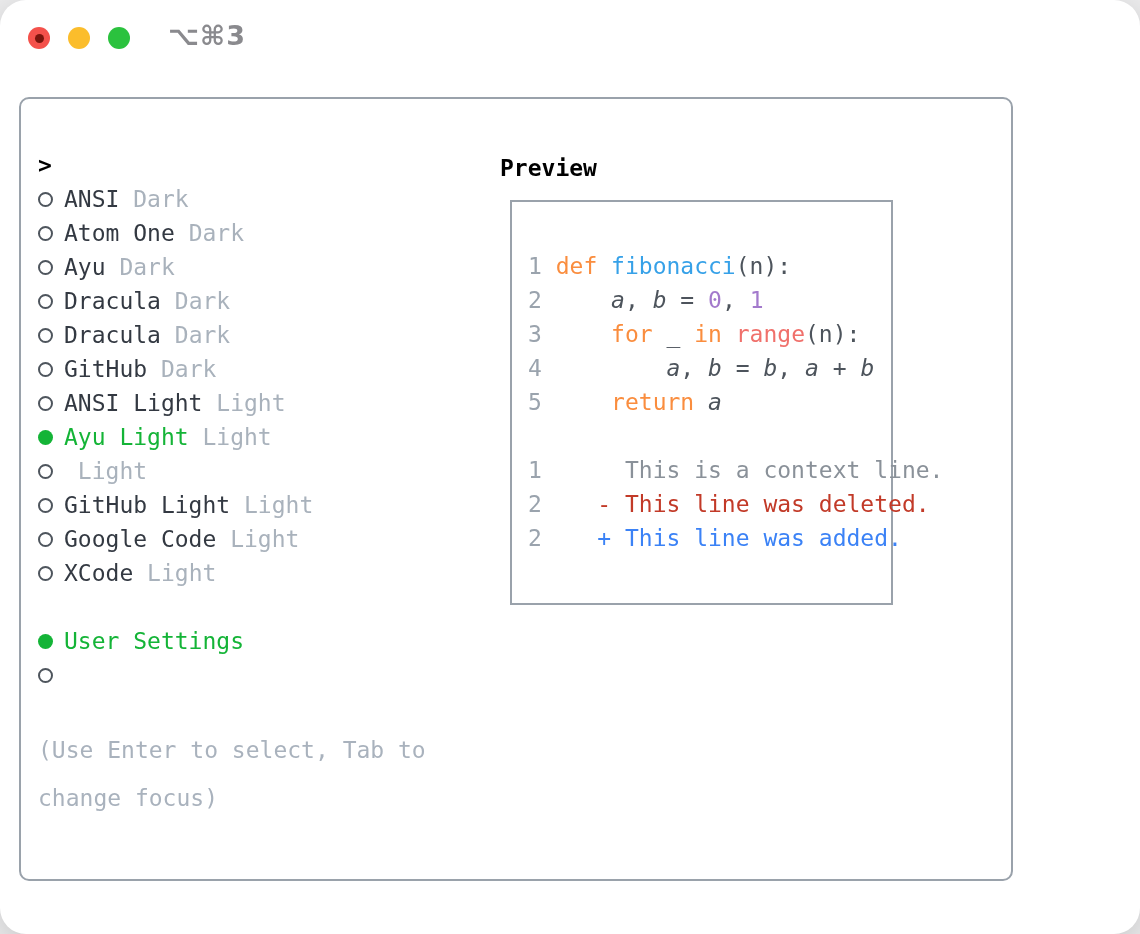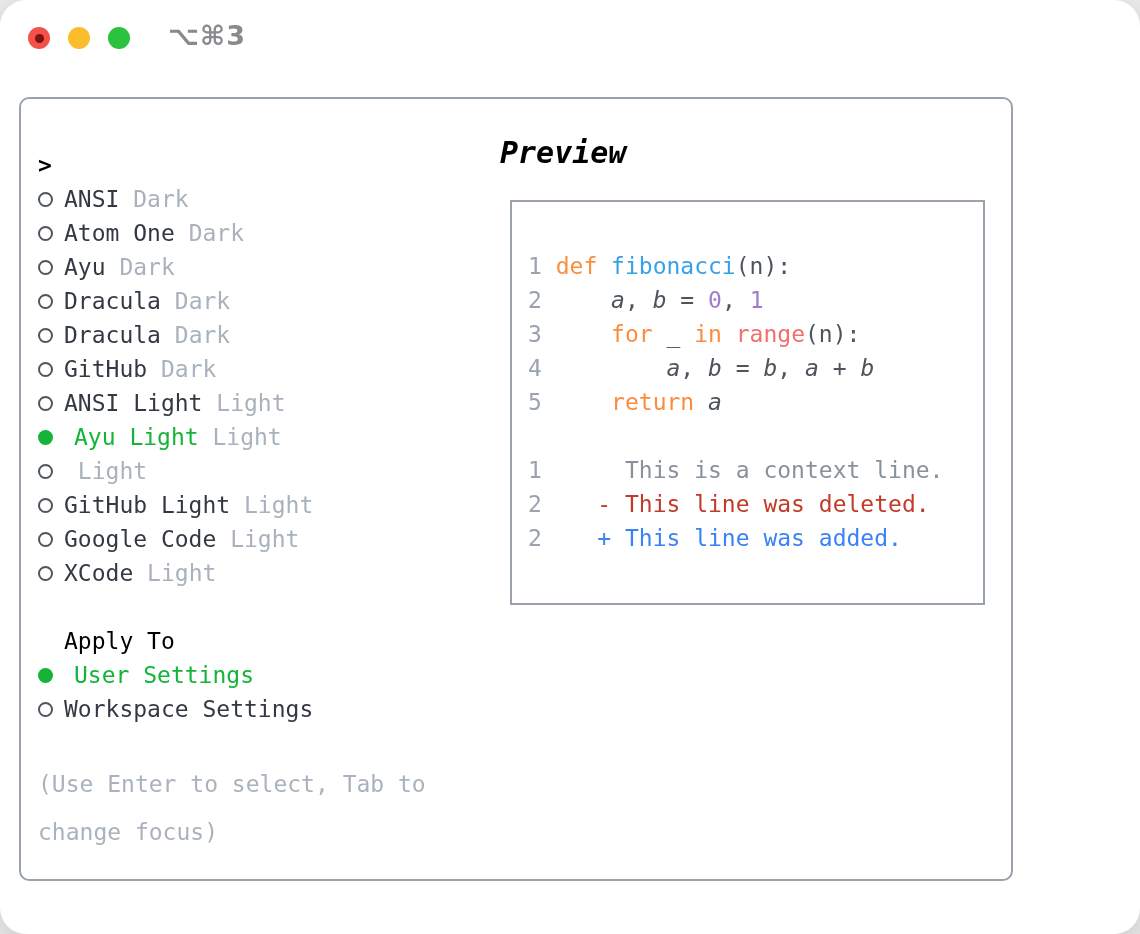--- a/index.html
+++ b/index.html
@@ -30,31 +30,31 @@
   
   .leftcol{position:absolute;left:17px;top:49px;}
   .row{height:34px;display:flex;align-items:center;font-size:23px;color:#333942;}
   .spacer{height:34px;}
   .marker{width:26px;flex:0 0 26px;display:flex;align-items:center;}
   .prompt{font-weight:bold;color:#000;font-size:23px;}
   .circle{width:15px;height:15px;border:2px solid #4e555d;border-radius:50%;box-sizing:border-box;}
   .dot{width:15px;height:15px;border-radius:50%;background:#14b437;}
   .header-label{font-weight:bold;color:#000;}
   .item-name{color:#333942;}
-  .item-name.selected{color:#14b437;margin-left:10px;}
+  .item-name.selected{color:#14b437;}
   .item-suffix{color:#a9b2bc;margin-left:0.602em;}
   .apply-label{color:#000;}
   .hint{font-size:23px;line-height:48px;color:#a9b2bd;white-space:pre-line;}
   
   .preview-label{
-    position:absolute;left:479px;top:36px;height:34px;display:flex;align-items:center;
-    font-weight:bold;font-size:30px;color:#000;font-style:italic;
+    position:absolute;left:479px;top:52px;height:34px;display:flex;align-items:center;
+    font-weight:bold;font-size:23px;color:#000;
   }
   .preview-box{
-    position:absolute;left:489px;top:101px;width:475px;height:405px;
+    position:absolute;left:489px;top:101px;width:383px;height:405px;
     border:2px solid #9aa2ab;background:#fff;box-sizing:border-box;
   }
   .code{position:absolute;left:16px;top:47px;font-size:23px;line-height:34px;white-space:pre;}
   .code-line{height:34px;}
   .tk-ln{color:#9aa3ad;}
   .tk-kw{color:#fa8d3e;}
   .tk-fn{color:#36a1e8;}
   .tk-num{color:#a37acc;}
   .tk-call{color:#f0706b;}
   .tk-plain{color:#4d545c;}
@@ -167,37 +167,32 @@
             <span class="marker">
               <span class="circle"></span>
             </span>
             <span class="item-name">XCode</span>
             <span class="item-suffix">Light</span>
           </div>
         </div>
 
       <div class="spacer"></div>
 
-      <div class="row">
-        <span class="marker"></span>
-        <span class="apply-label">Apply To</span>
-      </div>
 
       <div id="apply-list">
           <div class="row">
             <span class="marker">
               <span class="dot"></span>
             </span>
             <span class="item-name selected">User Settings</span>
           </div>
           <div class="row">
             <span class="marker">
               <span class="circle"></span>
             </span>
-            <span class="item-name">Workspace Settings</span>
           </div>
         </div>
 
       <div class="spacer"></div>
 
       <div class="hint">(Use Enter to select, Tab to
 change focus)</div>
     </div>
 
     <div class="preview-label">Preview</div>

